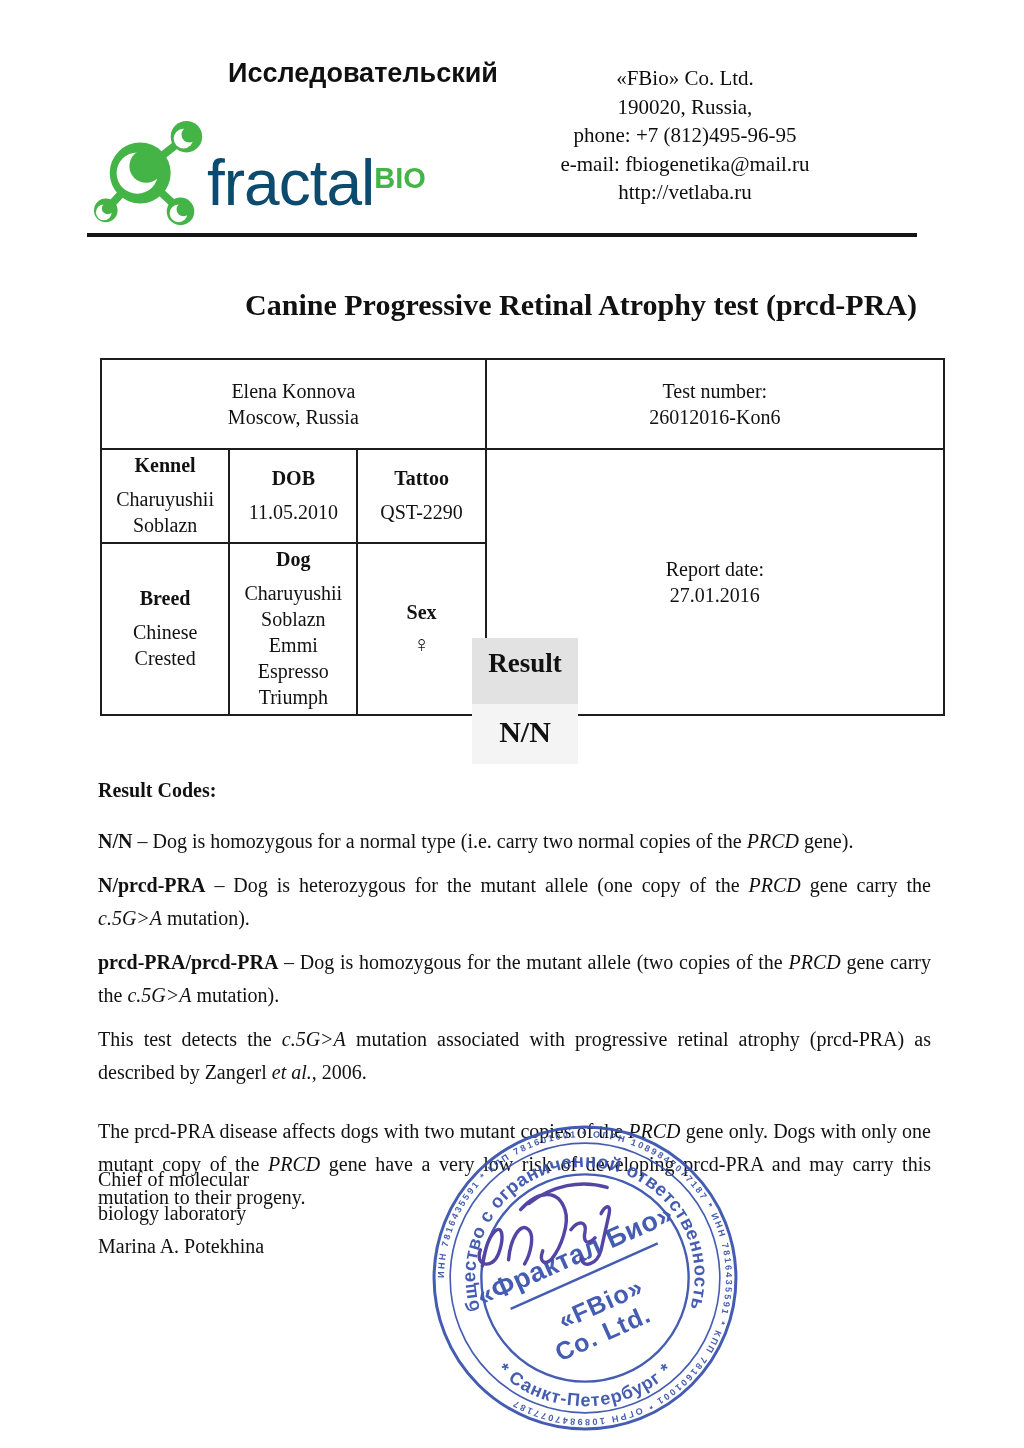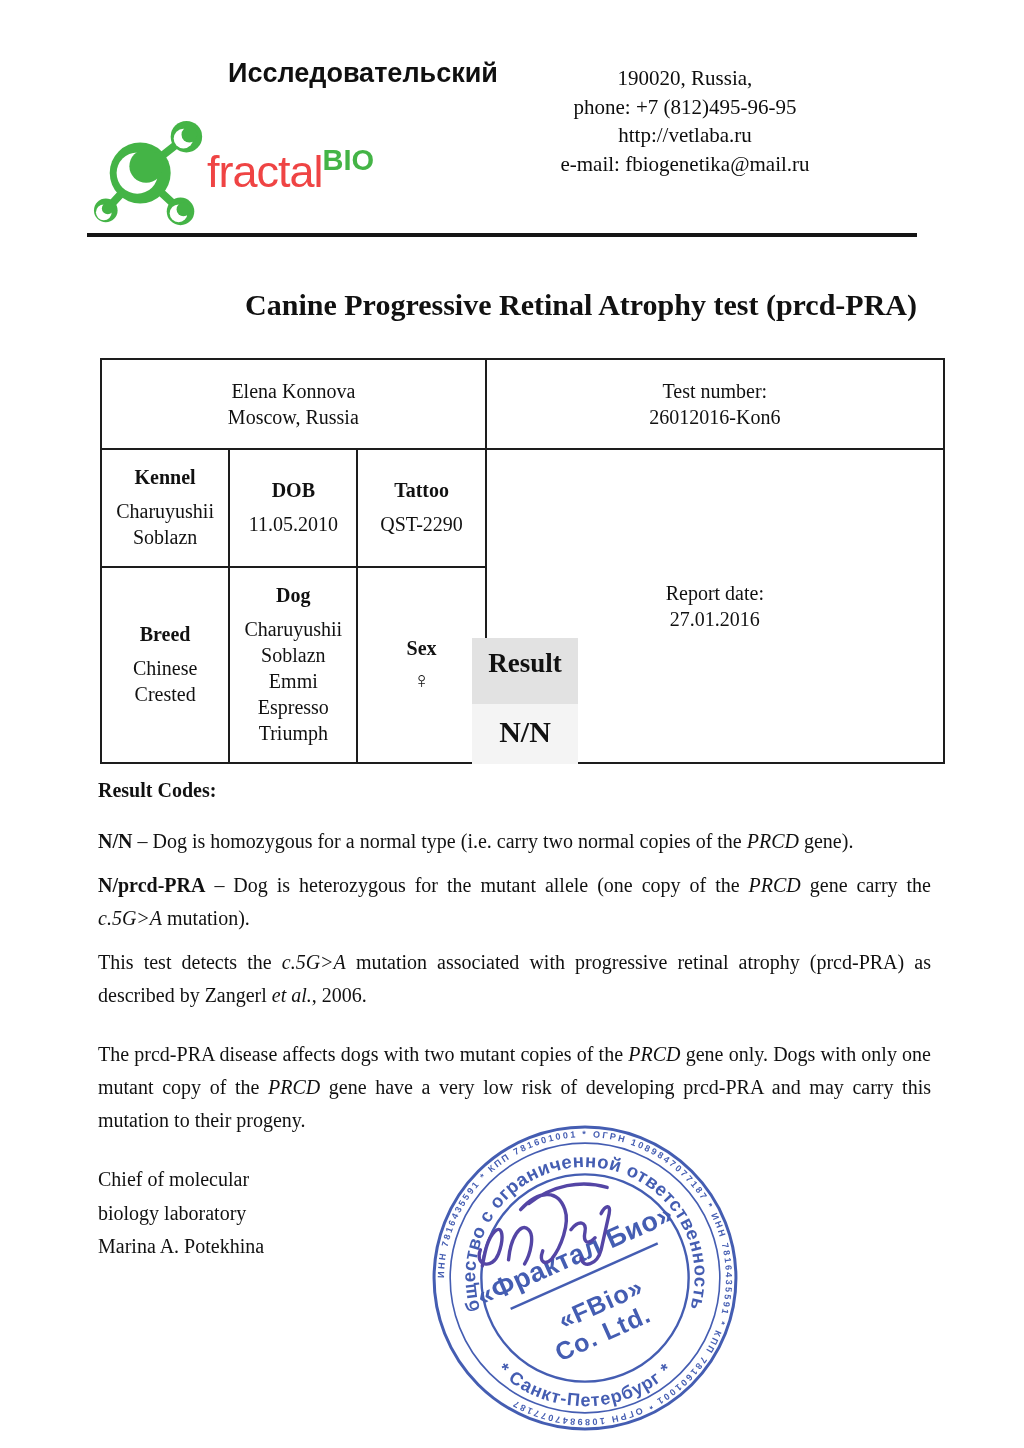--- a/index.html
+++ b/index.html
@@ -21,22 +21,22 @@
   
   .ru-title{
     top:60px;left:228px;width:254px;text-align:right;
     font-family:"Liberation Sans",sans-serif;font-weight:bold;
     font-size:27px;line-height:39px;color:#101010;
   }
   .logo{top:116px;left:93px;display:flex;align-items:flex-start;}
   .logo svg{display:block;}
   .logo-text{margin-left:-4px;margin-top:30px;white-space:nowrap;}
   .logo-word{
-    font-family:"Liberation Sans",sans-serif;font-size:45px;font-weight:normal;
-    letter-spacing:-1px;color:#ef4444;
+    font-family:"Liberation Sans",sans-serif;font-size:64px;font-weight:normal;
+    letter-spacing:-1px;color:#0c4a6e;
   }
   .logo-bio{
     font-family:"Liberation Sans",sans-serif;font-size:29px;font-weight:bold;
     color:var(--green);position:relative;top:-17px;letter-spacing:0px;text-align:center;
   }
   .company{
     top:64px;left:450px;width:470px;text-align:center;
     font-size:21px;line-height:28.5px;color:#0d0d0d;
   }
   .rule{top:233px;left:87px;width:830px;height:4px;background:#151515;}
@@ -47,21 +47,21 @@
     font-size:30px;font-weight:bold;letter-spacing:0px;
   }
 
   
   table.info{
     top:358px;left:100px;position:absolute;border-collapse:collapse;
     table-layout:fixed;width:845px;
   }
   table.info td{
     border:2.5px solid #1d1d1d;text-align:center;vertical-align:middle;
-    font-size:20px;padding:16px 6px;
+    font-size:20px;padding:4px 6px;
   }
   table.info .lbl{display:block;font-weight:bold;margin-bottom:9px;}
   td.c1{width:195px;} td.c2{width:265px;} td.c3{width:150px;} td.c4{width:235px;}
   tr.r1{height:90px;} tr.r2{height:70px;} tr.r3{height:97px;}
   .line{display:block;line-height:26px;}
   .sexsym{font-size:23px;line-height:24px;display:block;}
 
   
   .result-box{top:638px;left:472px;width:106px;}
   .result-label{
@@ -116,24 +116,25 @@
     <circle cx="13" cy="96" r="12" fill="var(--green)"></circle>
     <circle cx="11" cy="98" r="8" fill="#ffffff"></circle>
     <circle cx="15" cy="94" r="6" fill="var(--green)"></circle>
   </svg>
   <div class="logo-text">
     <span class="logo-word">fractal</span><span class="logo-bio">BIO</span>
   </div>
 </div>
 
 <div class="abs company">
+  <span class="line" style="line-height:28.5px">«FBio» Co. Ltd.</span>
   <span class="line" style="line-height:28.5px">190020, Russia,</span>
   <span class="line" style="line-height:28.5px">phone: +7 (812)495-96-95</span>
+  <span class="line" style="line-height:28.5px">e-mail: fbiogenetika@mail.ru</span>
   <span class="line" style="line-height:28.5px">http://vetlaba.ru</span>
-  <span class="line" style="line-height:28.5px">e-mail: fbiogenetika@mail.ru</span>
 </div>
 
 <div class="abs rule"></div>
 
 <div class="abs doc-title">Canine Progressive Retinal Atrophy test (prcd-PRA)</div>
 
 <table class="info">
   <tbody>
       <tr class="r1">
     <td class="c1" colspan="3">
@@ -183,20 +184,21 @@
 
 <div class="abs result-box">
   <div class="result-label">Result</div>
   <div class="result-value">N/N</div>
 </div>
 
 <div class="abs codes">
   <div class="codes-h">Result Codes:</div>
   <p><span style="font-weight: bold;">N/N</span><span> – Dog is homozygous for a normal type (i.e. carry two normal copies of the </span><span style="font-style: italic;">PRCD</span><span> gene).</span></p>
   <p><span style="font-weight: bold;">N/prcd-PRA</span><span> – Dog is heterozygous for the mutant allele (one copy of the </span><span style="font-style: italic;">PRCD</span><span> gene carry the </span><span style="font-style: italic;">c.5G&gt;A</span><span> mutation).</span></p>
+  <p><span style="font-weight: bold;">prcd-PRA/prcd-PRA</span><span> – Dog is homozygous for the mutant allele (two copies of the </span><span style="font-style: italic;">PRCD</span><span> gene carry the </span><span style="font-style: italic;">c.5G&gt;A</span><span> mutation).</span></p>
   <p><span>This test detects the </span><span style="font-style: italic;">c.5G&gt;A</span><span> mutation associated with progressive retinal atrophy (prcd-PRA) as described by Zangerl </span><span style="font-style: italic;">et al.</span><span>, 2006.</span></p>
   <p class="gap-lg"><span>The prcd-PRA disease affects dogs with two mutant copies of the </span><span style="font-style: italic;">PRCD</span><span> gene only. Dogs with only one mutant copy of the </span><span style="font-style: italic;">PRCD</span><span> gene  have a very low risk of developing prcd-PRA and may carry this mutation to their progeny.</span></p>
 </div>
 
 <div class="abs sig-block">
   <span class="line" style="line-height:33.5px">Chief of molecular</span>
   <span class="line" style="line-height:33.5px">biology laboratory</span>
   <span class="line" style="line-height:33.5px">Marina A. Potekhina</span>
 </div>
 

